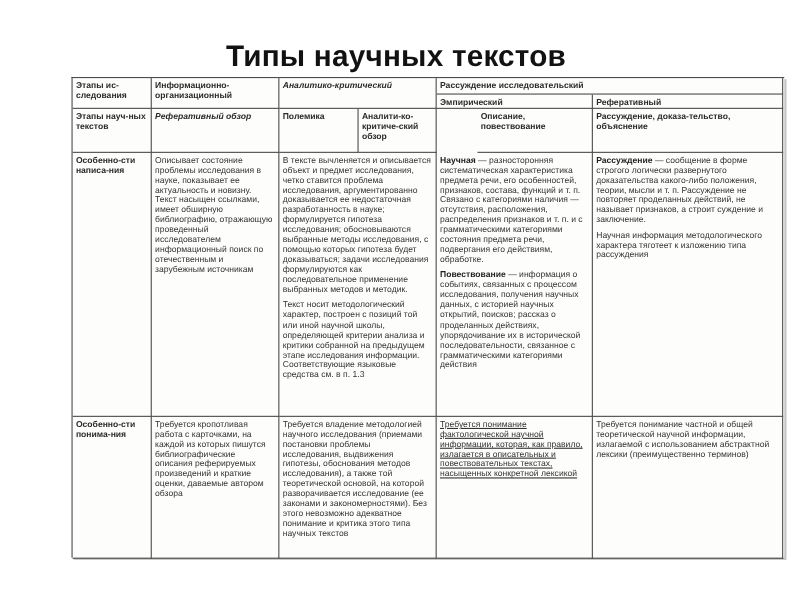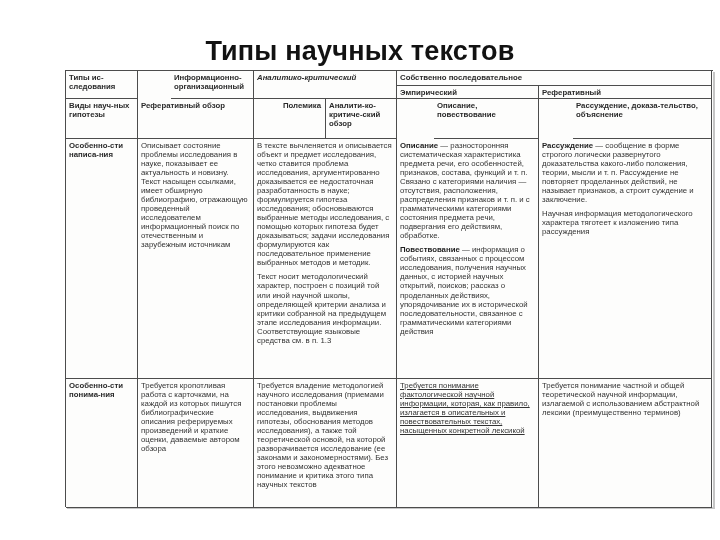--- a/index.html
+++ b/index.html
@@ -40,75 +40,75 @@
     overflow: hidden;
     font-size: 7.8px;
     line-height: 1.16;
     color: #333;
   }
   .hd { font-weight: bold; color: #2a2a2a; }
   .cell p + p { margin-top: 5px; }
   .cell b { color: #1f1f1f; }
   
   .c-stages      { grid-column: 1; grid-row: 1 / span 2; }
-  .c-inforg      { grid-column: 2; grid-row: 1 / span 2; margin-left: 33px; }
+  .c-inforg      { grid-column: 2; grid-row: 1 / span 2; }
   .c-analcrit    { grid-column: 3 / span 2; grid-row: 1 / span 2; font-style: italic; }
   .c-ownres      { grid-column: 5 / span 2; grid-row: 1; }
   .c-empir       { grid-column: 5; grid-row: 2; }
   .c-theor       { grid-column: 6; grid-row: 2; }
   .r2c1 { grid-column: 1; grid-row: 3; }
-  .r2c2 { grid-column: 2; grid-row: 3; }
-  .r2c3 { grid-column: 3; grid-row: 3; text-align: right; }
+  .r2c2 { grid-column: 2; grid-row: 3; font-style: italic; }
+  .r2c3 { grid-column: 3; grid-row: 3; }
   .r2c4 { grid-column: 4; grid-row: 3; }
   .r2c5 { grid-column: 5; grid-row: 3; margin-left: 37px; }
-  .r2c6 { grid-column: 6; grid-row: 3; margin-left: 34px; }
+  .r2c6 { grid-column: 6; grid-row: 3; }
   .r3c1 { grid-column: 1; grid-row: 4; }
   .r3c2 { grid-column: 2; grid-row: 4; }
   .r3c3 { grid-column: 3 / span 2; grid-row: 4; }
   .r3c5 { grid-column: 5; grid-row: 4; }
   .r3c6 { grid-column: 6; grid-row: 4; }
   .r4c1 { grid-column: 1; grid-row: 5; }
   .r4c2 { grid-column: 2; grid-row: 5; }
   .r4c3 { grid-column: 3 / span 2; grid-row: 5; }
   .r4c5 { grid-column: 5; grid-row: 5; text-decoration: underline; }
   .r4c6 { grid-column: 6; grid-row: 5; }
 </style>
 </head>
 <body>
 
 <div class="slide">
 
   <div class="title">Типы научных текстов</div>
 
   <div class="scan-table">
 
-    <div class="cell hd c-stages">Типы ис-следования</div>
+    <div class="cell hd c-stages">Этапы ис-следования</div>
     <div class="cell hd c-inforg">Информационно-организационный</div>
     <div class="cell hd c-analcrit">Аналитико-критический</div>
-    <div class="cell hd c-ownres">Собственно последовательное</div>
+    <div class="cell hd c-ownres">Рассуждение исследовательский</div>
     <div class="cell hd c-empir">Эмпирический</div>
     <div class="cell hd c-theor">Реферативный</div>
 
-    <div class="cell hd r2c1">Виды науч-ных гипотезы</div>
+    <div class="cell hd r2c1">Этапы науч-ных текстов</div>
     <div class="cell hd r2c2">Реферативный обзор</div>
     <div class="cell hd r2c3">Полемика</div>
     <div class="cell hd r2c4">Аналити-ко-критиче-ский обзор</div>
     <div class="cell hd r2c5">Описание, повествование</div>
     <div class="cell hd r2c6">Рассуждение, доказа-тельство, объяснение</div>
 
     <div class="cell hd r3c1">Особенно-сти написа-ния</div>
     <div class="cell r3c2">
       <p>Описывает состояние проблемы исследования в науке, показывает ее актуальность и новизну. Текст насыщен ссылками, имеет обширную библиографию, отражающую проведенный исследователем информационный поиск по отечественным и зарубежным источникам</p>
     </div>
     <div class="cell r3c3">
       <p>В тексте вычленяется и описывается объект и предмет исследования, четко ставится проблема исследования, аргументированно доказывается ее недостаточная разработанность в науке; формулируется гипотеза исследования; обосновываются выбранные методы исследования, с помощью которых гипотеза будет доказываться; задачи исследования формулируются как последовательное применение выбранных методов и методик.</p>
       <p>Текст носит методологический характер, построен с позиций той или иной научной школы, определяющей критерии анализа и критики собранной на предыдущем этапе исследования информации. Соответствующие языковые средства см. в п. 1.3</p>
     </div>
     <div class="cell r3c5">
-      <p><b>Описание</b><span> — разносторонняя систематическая характеристика предмета речи, его особенностей, признаков, состава, функций и т. п. Связано с категориями наличия — отсутствия, расположения, распределения признаков и т. п. и с грамматическими категориями состояния предмета речи, подвергания его действиям, обработке.</span></p>
+      <p><b>Научная</b><span> — разносторонняя систематическая характеристика предмета речи, его особенностей, признаков, состава, функций и т. п. Связано с категориями наличия — отсутствия, расположения, распределения признаков и т. п. и с грамматическими категориями состояния предмета речи, подвергания его действиям, обработке.</span></p>
       <p><b>Повествование</b><span> — информация о событиях, связанных с процессом исследования, получения научных данных, с историей научных открытий, поисков; рассказ о проделанных действиях, упорядочивание их в исторической последовательности, связанное с грамматическими категориями действия</span></p>
     </div>
     <div class="cell hd r4c1">Особенно-сти понима-ния</div>
 
     <div class="cell r3c6">
       <p><b>Рассуждение</b><span> — сообщение в форме строгого логически развернутого доказательства какого-либо положения, теории, мысли и т. п. Рассуждение не повторяет проделанных действий, не называет признаков, а строит суждение и заключение.</span></p>
       <p>Научная информация методологического характера тяготеет к изложению типа рассуждения</p>
     </div>
     <div class="cell r4c2">
       <p>Требуется кропотливая работа с карточками, на каждой из которых пишутся библиографические описания реферируемых произведений и краткие оценки, даваемые автором обзора</p>

